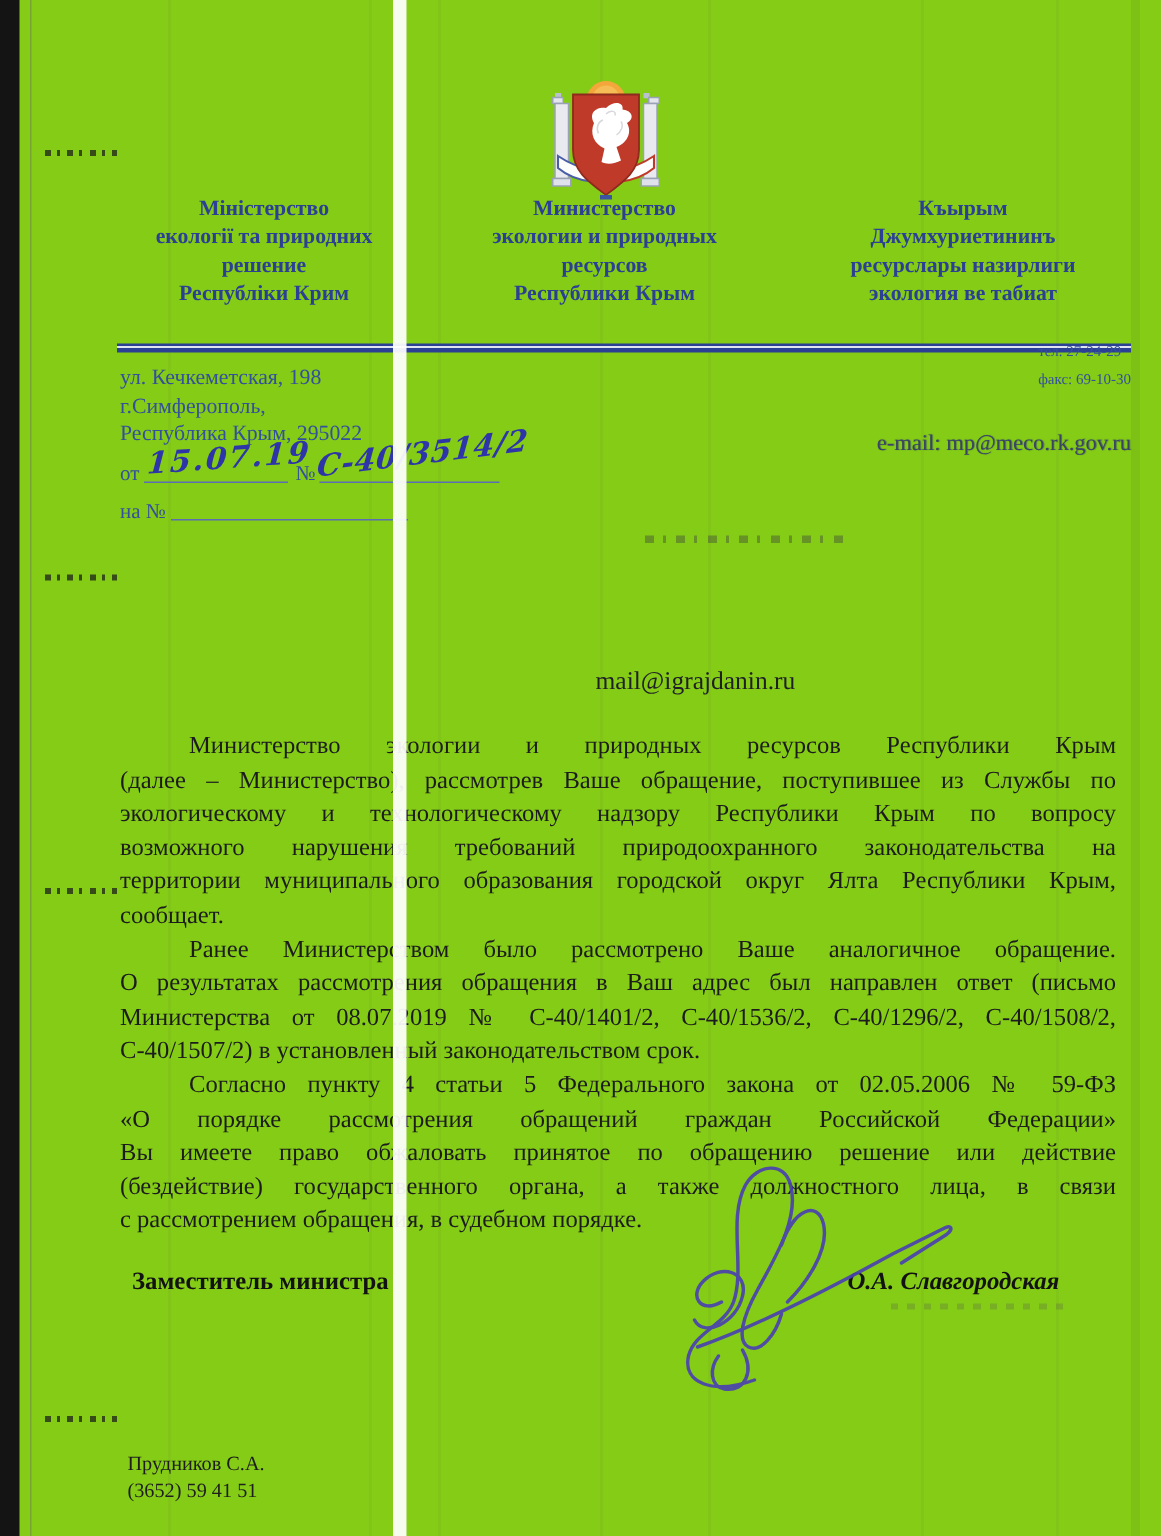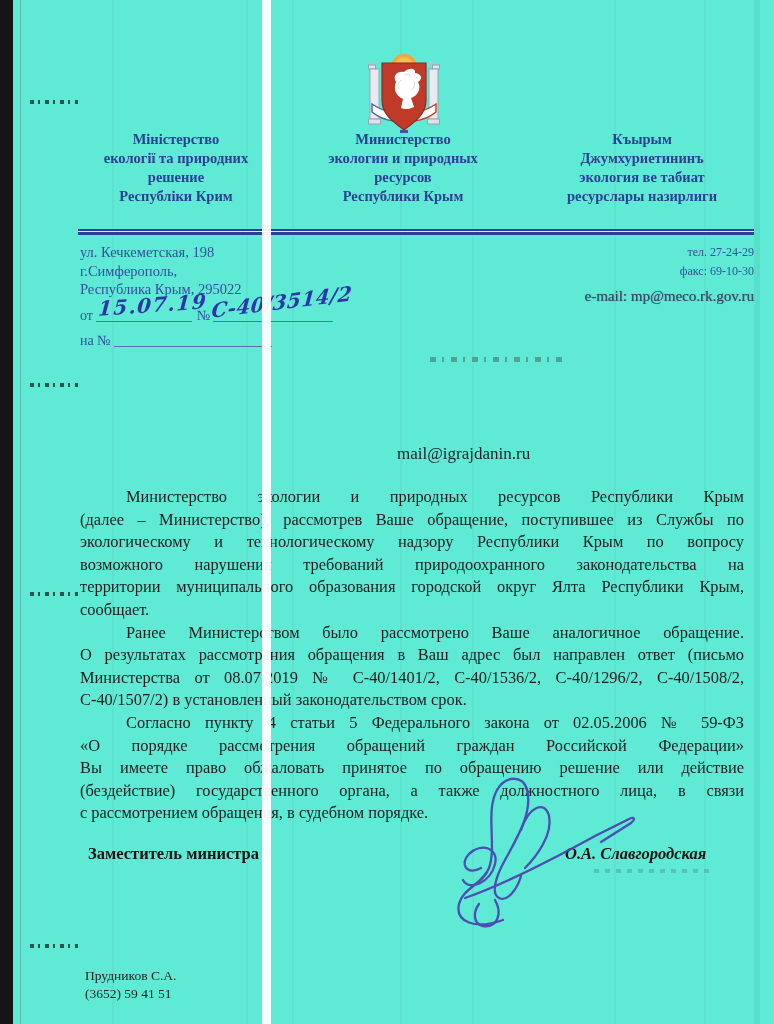--- a/index.html
+++ b/index.html
@@ -1,18 +1,18 @@
 <!DOCTYPE html>
 <html><head>
 <meta charset="utf-8">
 <style>
   html,body { margin:0; padding:0; background:#ffffff; }
   .page {
     position:relative; width:774px; height:1024px; overflow:hidden;
-    background:#5eead4;
+    background:#84cc16;
     font-family:"Liberation Serif", serif;
   }
   
   .left-strip { position:absolute; left:0; top:0; width:13px; height:100%; background:#141414; }
   .edge-line  { position:absolute; left:20px; top:0; width:1px; height:100%; background:rgba(100,100,100,.38); }
   .dash { position:absolute; left:30px; width:48px; height:4px; opacity:.8;
           background:repeating-linear-gradient(to right, rgba(25,25,25,.9) 0 4px, transparent 4px 8px, rgba(25,25,25,.9) 8px 10px, transparent 10px 15px); }
   .streak { position:absolute; top:0; height:100%; width:2px; background:rgba(70,70,70,.05); }
   .white-streak { position:absolute; top:0; height:100%; left:262px; width:9px; background:rgba(255,255,255,.93); z-index:30; }
   .right-shade { position:absolute; top:0; height:100%; left:754px; width:6px; background:rgba(0,0,0,.05); }
@@ -26,21 +26,21 @@
   .org { position:absolute; top:130px; color:#2b3f94; font-weight:bold; font-size:14.5px; line-height:19px; text-align:center; }
   .org-uk  { left:78px;  width:196px; }
   .org-ru  { left:296px; width:214px; }
   .org-crh { left:524px; width:236px; }
   .emblem { position:absolute; left:368px; top:50px; width:72px; height:84px; }
   .divider { position:absolute; top:229px; height:6px;
     background:linear-gradient(to bottom, #2b3f94 0 2px, #dfe5f2 2px 3px, #2b3f94 3px 6px); }
   .divider-a { left:78px; width:676px; }
 
   .addr { position:absolute; left:80px; top:243px; color:#33509d; font-size:14.5px; line-height:18.5px; }
-  .tels { position:absolute; right:20px; top:243px; color:#33509d; font-size:12px; line-height:18.5px; text-align:right; }
+  .tels { position:absolute; right:20px; top:226px; color:#33509d; font-size:10px; line-height:18.5px; }
   .email-line { position:absolute; right:20px; top:288px; color:#3a4566; font-size:15px;
     text-shadow:.6px 0 .7px rgba(50,60,110,.55);text-align:center; }
 
   .ref { position:absolute; left:80px; color:#33509d; font-size:14px; white-space:nowrap; }
   .ref-row1 { top:306px; }
   .ref-row2 { top:331px; }
   .uline { display:inline-block; position:relative; border-bottom:1.3px solid #5a6db5; height:15px; vertical-align:-2px; }
   .u1 { width:96px; } .u2 { width:120px; } .u3 { width:158px; }
   .lbl { padding-right:3px; } .lbl2 { padding:0 3px 0 5px; }
   .hw { position:absolute; font-style:italic; font-weight:bold; color:#2e35a9; white-space:nowrap;
@@ -113,22 +113,22 @@
     </div>
   <div class="org org-ru">
       <div class="hline first">Министерство</div>
       <div class="hline">экологии и природных</div>
       <div class="hline">ресурсов</div>
       <div class="hline plast">Республики Крым</div>
     </div>
   <div class="org org-crh">
       <div class="hline first">Къырым</div>
       <div class="hline">Джумхуриетининъ</div>
+      <div class="hline plast">ресурслары назирлиги</div>
       <div class="hline">экология ве табиат</div>
-      <div class="hline plast">ресурслары назирлиги</div>
     </div>
 
   <div class="divider divider-a"></div>
 
   <div class="addr">
       <div class="aline first">ул. Кечкеметская, 198</div>
       <div class="aline">г.Симферополь,</div>
       <div class="aline plast">Республика Крым, 295022</div>
     </div>
   <div class="tels">

